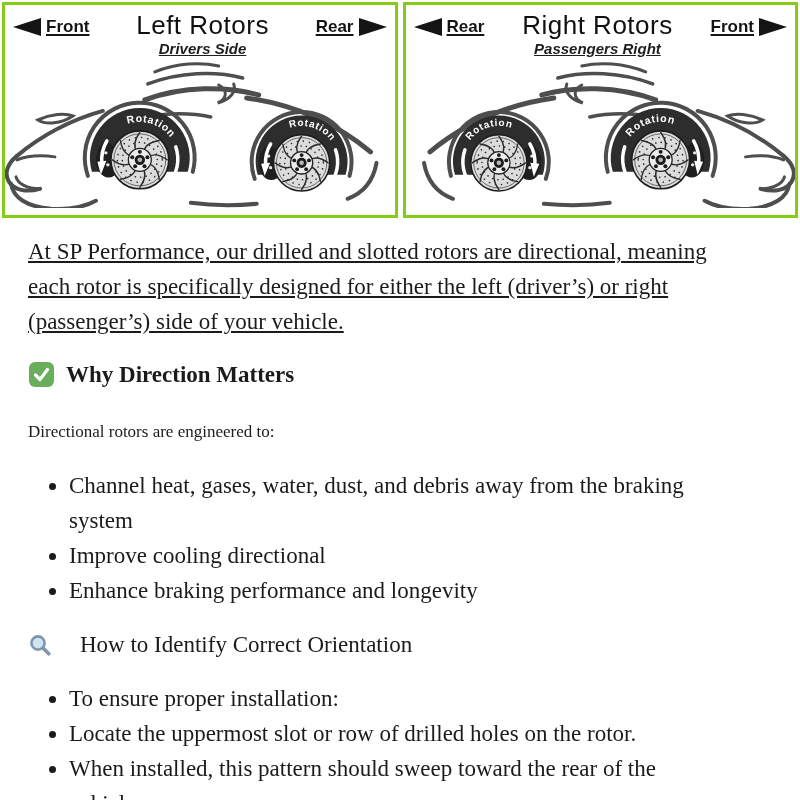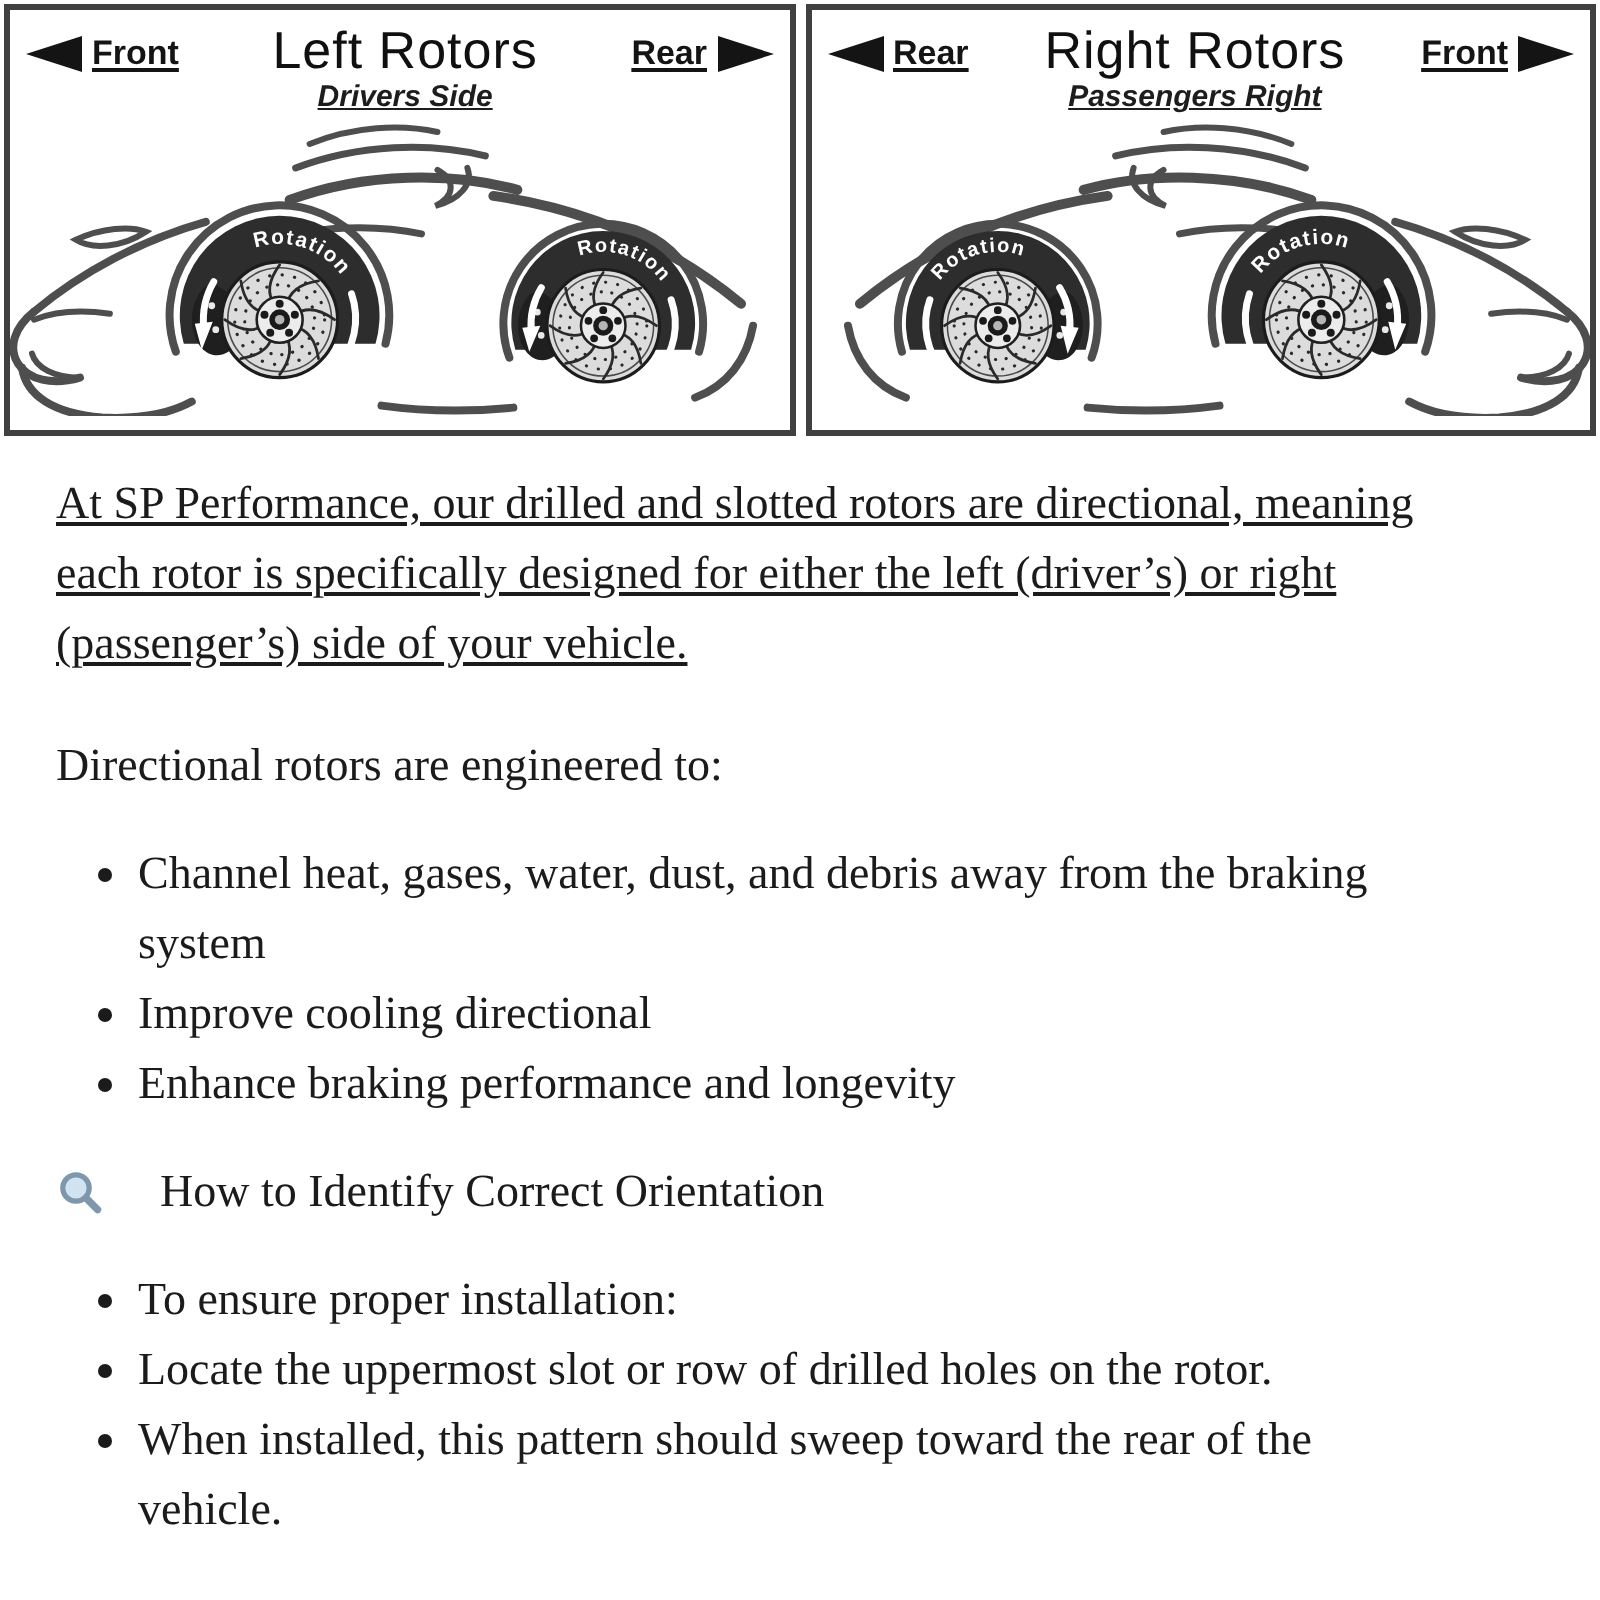--- a/index.html
+++ b/index.html
@@ -1,38 +1,38 @@
 <!DOCTYPE html>
 <html><head>
 <meta charset="utf-8">
 <style>
   html,body{margin:0;padding:0;background:#fff;}
   body{width:800px;font-family:"Liberation Serif",serif;color:#1b1b1b;}
 
   
   .diagram{display:flex;gap:5px;padding:2px 2px 0 2px;height:218px;box-sizing:border-box;}
-  .panel{flex:1;border:3px solid #404040;background:#fff;box-sizing:border-box;display:flex;flex-direction:column;overflow:hidden;}
+  .panel{flex:1;border:3px solid #84cc16;background:#fff;box-sizing:border-box;display:flex;flex-direction:column;overflow:hidden;}
   .hdr{display:flex;align-items:flex-start;padding:7px 8px 0 8px;font-family:"Liberation Sans",sans-serif;}
   .hdr-side{display:flex;align-items:center;gap:5px;margin-top:5px;}
   .dirlabel{font-weight:bold;font-size:17px;color:#141414;text-decoration:underline;text-decoration-thickness:2px;text-underline-offset:2px;}
   .arr{width:0;height:0;border-top:9px solid transparent;border-bottom:9px solid transparent;}
   .arr-left{border-right:28px solid #141414;}
   .arr-right{border-left:28px solid #141414;}
   .hdr-center{flex:1;text-align:center;line-height:1.05;}
   .ptitle{font-weight:normal;font-size:26px;color:#101010;letter-spacing:0.5px;}
   .psub{font-weight:bold;font-style:italic;font-size:15px;color:#1d1d1d;margin-top:2px;text-decoration:underline;}
   .car-svg{display:block;width:100%;height:auto;margin-top:1px;}
 
   
   .content{padding:0 28px 10px 28px;}
   .intro{font-size:23px;line-height:35px;max-width:690px;margin:16px 0 0 0;text-decoration:underline;}
   .sect-head{display:flex;align-items:center;gap:11px;font-size:23px;margin:22px 0 0 0;}
   .sect-head .t-bold{font-weight:bold;}
   .sect-head .t-reg{font-weight:normal;margin-left:16px;}
-  .lead{font-size:23px;line-height:35px;margin:26px 0 0 0;}
+  .lead{font-size:17px;line-height:35px;margin:26px 0 0 0;}
   ul{margin:19px 0 0 0;padding-left:41px;}
   li{font-size:23px;line-height:35px;max-width:640px;}
   .icon-box{flex:0 0 auto;display:flex;align-items:center;}
 </style>
 </head>
 <body>
 
 <svg width="0" height="0" style="position:absolute" aria-hidden="true">
   <defs>
     <g id="rotor">
@@ -170,20 +170,29 @@
         <textPath href="#tpRR" xlink:href="#tpRR" startOffset="41%" text-anchor="middle">Rotation</textPath>
       </text>
     </svg>
   </div>
 </section>
 
 <main class="content">
 
   <p class="intro">At SP Performance, our drilled and slotted rotors are directional, meaning each rotor is specifically designed for either the left (driver’s) or right (passenger’s) side of your vehicle.</p>
 
+  <div class="sect-head">
+    <span class="icon-box">
+      <svg width="27" height="27" viewBox="0 0 27 27">
+        <rect x="1" y="1" width="25" height="25" rx="6" fill="#6aae5b"></rect>
+        <path d="M 7.5,14 L 12,18.5 L 19.5,8.5" stroke="#fff" stroke-width="3.2" fill="none" stroke-linecap="round" stroke-linejoin="round"></path>
+      </svg>
+    </span>
+    <span class="t-bold">Why Direction Matters</span>
+  </div>
 
   <p class="lead">Directional rotors are engineered to:</p>
 
   <ul>
     <li>Channel heat, gases, water, dust, and debris away from the braking system</li>
     <li>Improve cooling directional</li>
     <li>Enhance braking performance and longevity</li>
   </ul>
 
   <div class="sect-head" style="margin-top:24px;">

